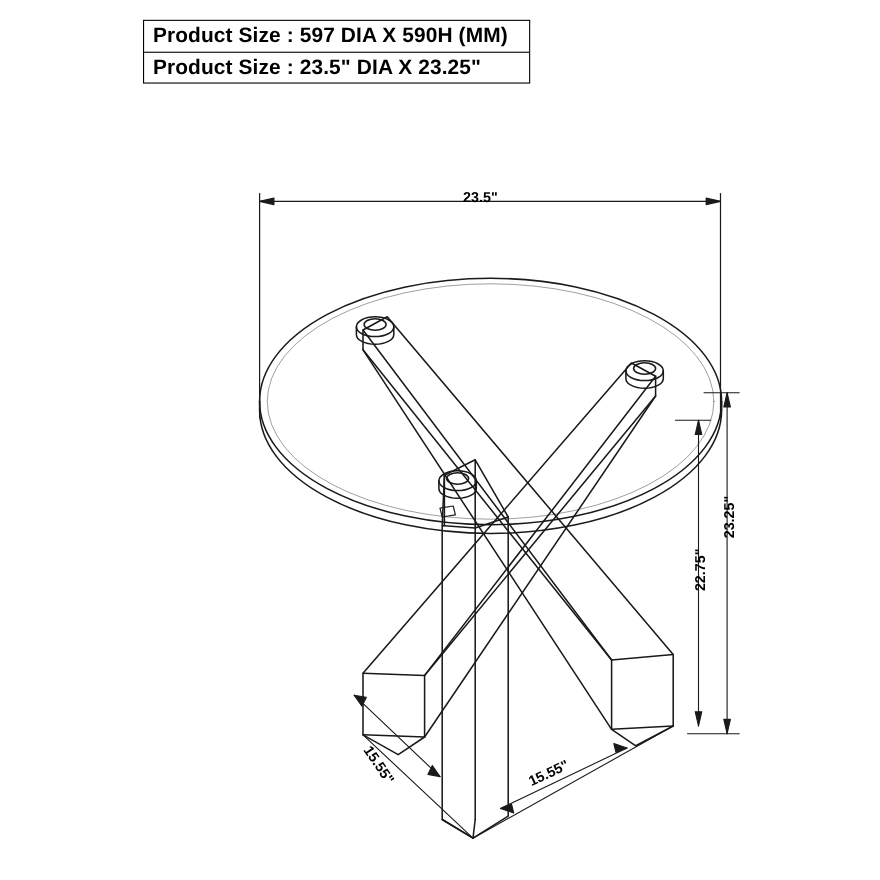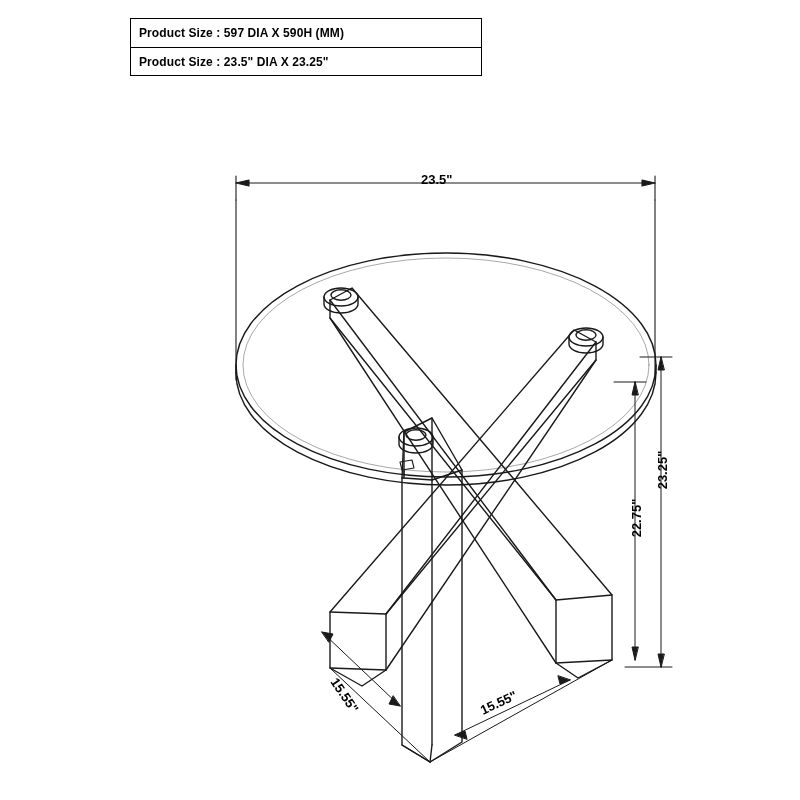--- a/index.html
+++ b/index.html
@@ -21,21 +21,21 @@
     top: 18px;
     width: 352px;
     border: 1.5px solid #000;
     box-sizing: border-box;
   }
   .spec-row {
     height: 28px;
     display: flex;
     align-items: center;
     padding-left: 8px;
-    font-size: 12px;
+    font-size: 19px;
     font-weight: bold;
     letter-spacing: 0.1px;
     box-sizing: border-box;
   }
   .spec-row + .spec-row {
     border-top: 1.5px solid #000;
   }
   #drawing {
     position: absolute;
     left: 0;

